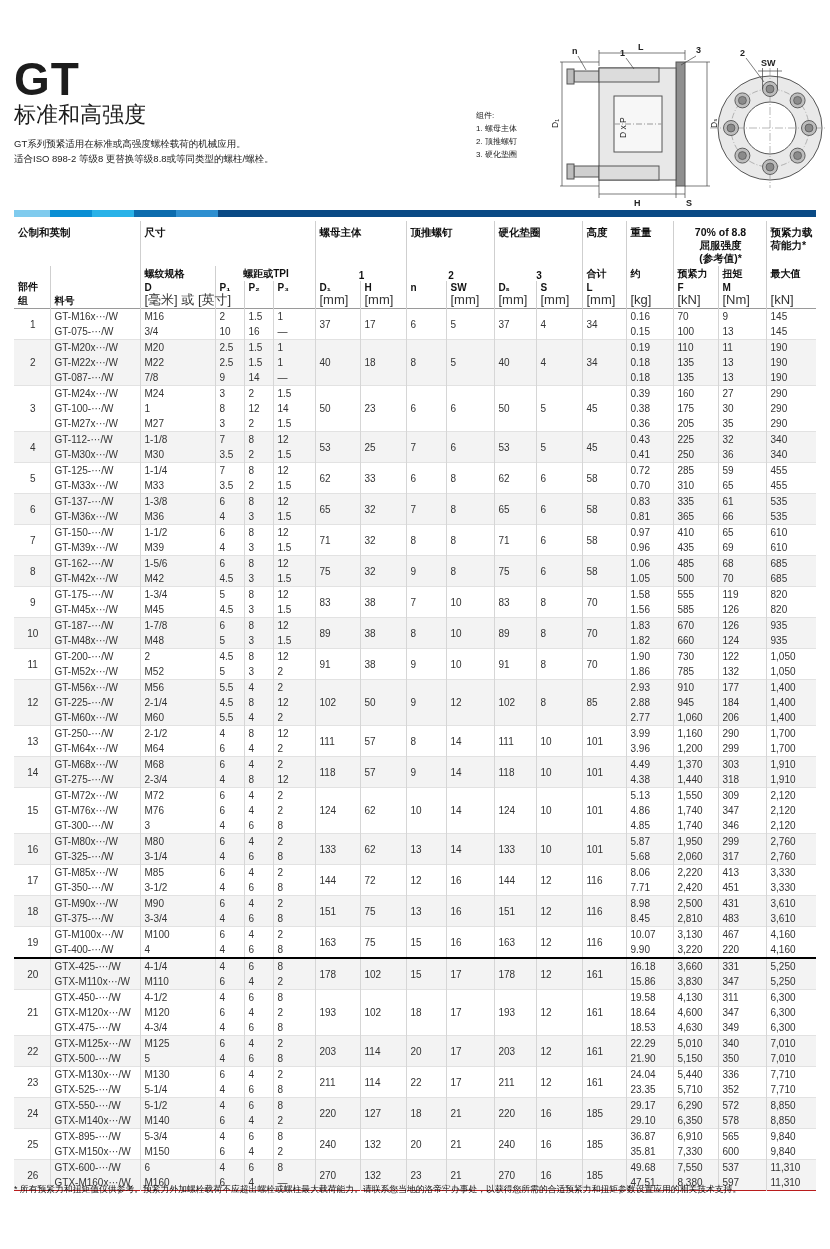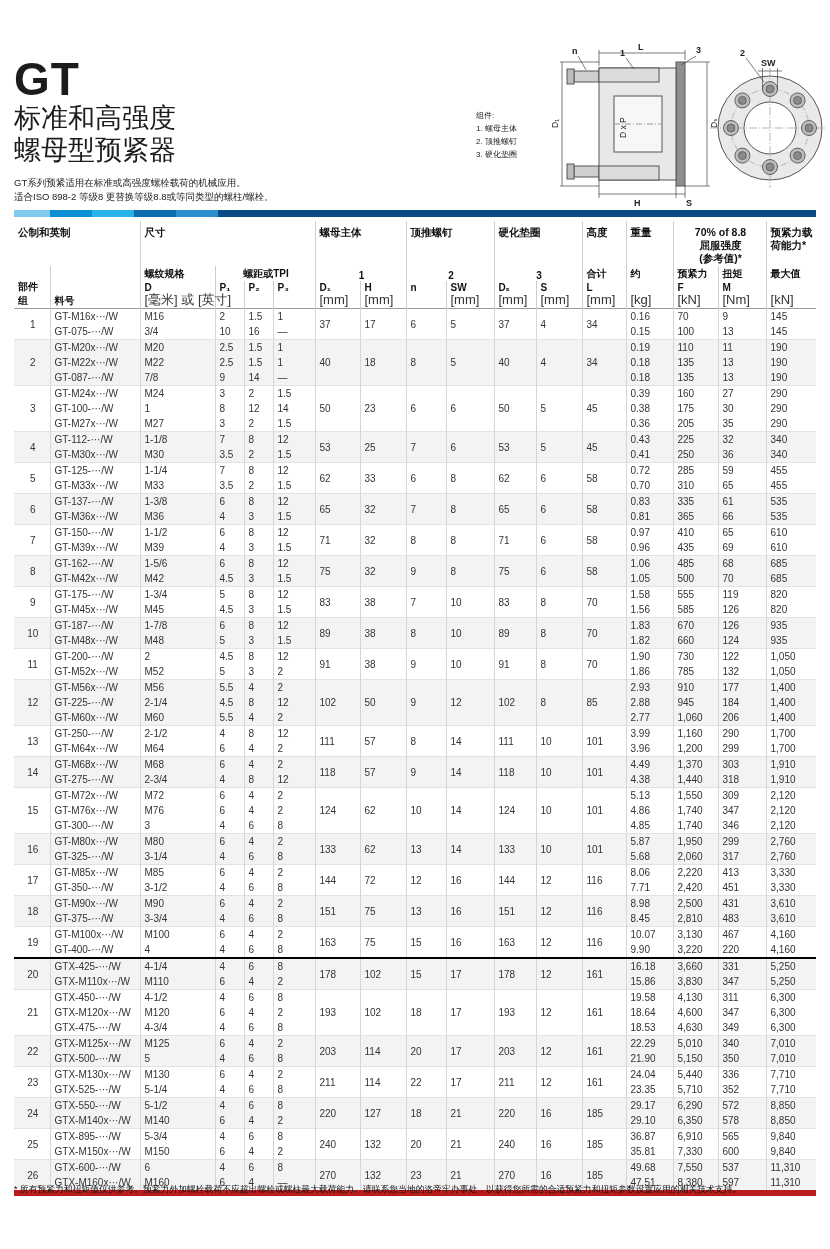--- a/index.html
+++ b/index.html
@@ -3,21 +3,21 @@
 <meta charset="utf-8">
 <style>
   * { box-sizing: border-box; margin: 0; padding: 0; }
   html,body { background:#fff; }
   body { font-family: "Liberation Sans", "DejaVu Sans", sans-serif; color:#222; }
   .page { position:relative; width:830px; height:1249px; background:#fff; overflow:hidden; margin:0 auto; }
 
   
   .titles { position:absolute; left:14px; top:56px; }
   .brand { font-size:46px; font-weight:700; letter-spacing:1px; color:#1c1c1c; line-height:1.0; }
-  .subtitle { font-size:27px; font-weight:400; color:#1c1c1c; line-height:1.2; }
+  .subtitle { font-size:22px; font-weight:400; color:#1c1c1c; line-height:1.2; }
   .desc { margin-top:9px; font-size:9.5px; color:#222; line-height:1.5; }
 
   
   .drawing { position:absolute; left:474px; top:38px; width:352px; height:172px; }
   .drawing svg { width:100%; height:100%; }
   .drawing text { font-family:"Liberation Sans","DejaVu Sans",sans-serif; fill:#222; }
 
   
   .accent-bar { position:absolute; left:14px; top:210px; width:802px; height:7px; display:flex; }
   .accent-bar span { display:block; height:100%; }
@@ -37,35 +37,34 @@
   .sym { display:block; font-weight:700; min-height:12px; line-height:12px; }
   .unit { display:block; font-weight:400; font-size:13px; color:#333; min-height:11px; line-height:11px; white-space:nowrap; }
   tbody td { border-left:1px solid #d6d6d6; height:15px; line-height:13px; }
   tbody td.c-grp { border-left:none; text-align:center; vertical-align:middle; }
   tbody td.c-shared { vertical-align:middle; }
   tbody tr.alt { background:#f3f3f3; }
   tbody tr:first-child td { border-top:1px solid #9a9a9a; }
   tbody tr.grp-first td { border-top:1px solid #e2e2e2; }
   tbody tr:first-child.grp-first td { border-top:1px solid #9a9a9a; }
   tbody tr.gtx-first td { border-top:2px solid #000; }
-  table { border-bottom:6px solid #b91c1c; }
+  table { border-bottom:1px solid #b91c1c; }
 
   
   .footnotes { position:absolute; left:14px; top:1183px; width:802px; font-size:8.8px; line-height:1.55; color:#111; }
   .footnotes div { white-space:normal; }
 </style>
 </head>
 <body>
 
 <div class="page">
 
   <div class="titles">
     <div class="brand">GT</div>
     <div class="subtitle">标准和高强度</div>
-    <div class="subtitle">螺母型预紧器</div>
     <div class="desc">
       <div>GT系列预紧适用在标准或高强度螺栓载荷的机械应用。</div>
       <div>适合ISO 898-2 等级8 更替换等级8.8或等同类型的螺柱/螺栓。</div>
     </div>
   </div>
 
   <div class="drawing">
     <svg viewBox="0 0 352 172">
 
       <text x="2" y="80" font-size="8">组件:</text>

